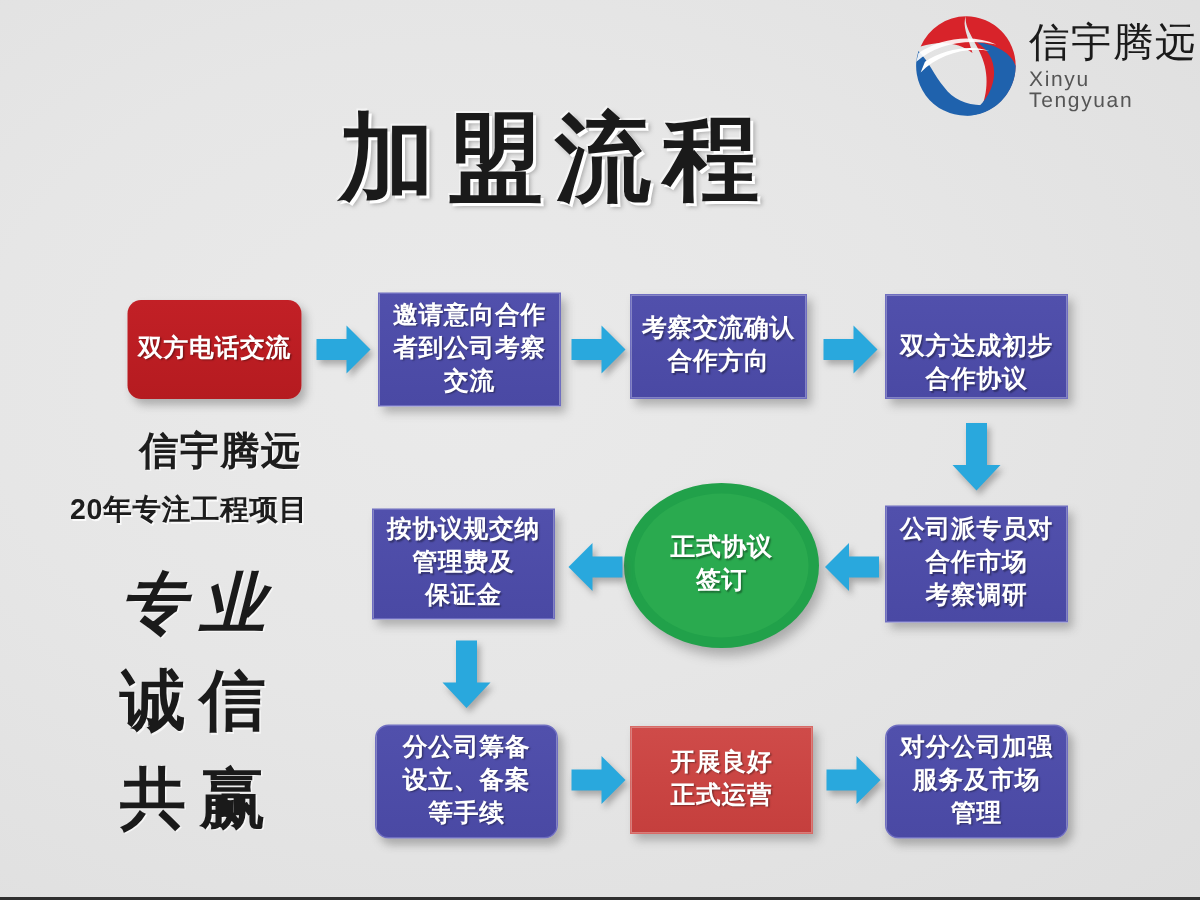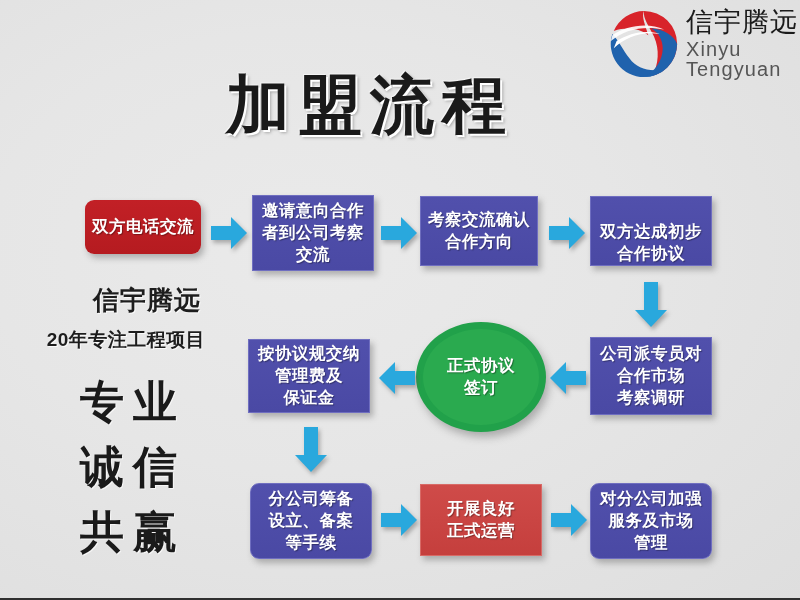--- a/index.html
+++ b/index.html
@@ -44,21 +44,21 @@
     justify-content: center;
     line-height: 1;
   }
   #logo-cn {
     font-size: 27px;
     color: #1b1b1b;
     letter-spacing: 1px;
     font-weight: 400;
   }
   #logo-en {
-    font-size: 20px;
+    font-size: 14px;
     color: #555;
     letter-spacing: 1.1px;
     margin-top: 3px;
   }
 
   
   #title {
     position: absolute;
     left: 0;
     top: 62px;
@@ -104,21 +104,21 @@
     left: 36px;
     width: 185px;
     text-align: center;
     font-size: 44px;
     font-weight: bold;
     color: #1a1a1a;
     letter-spacing: 9px;
     text-indent: 9px;
     text-shadow: 1px 1px 0 #f6f6f6;
   }
-  #slogan-1 { top: 373px; }
+  #slogan-1 { top: 373px; font-style: italic; }
   #slogan-2 { top: 438px; }
   #slogan-3 { top: 503px; }
 
   
   .node {
     position: absolute;
     display: flex;
     align-items: center;
     justify-content: center;
     text-align: center;
@@ -185,21 +185,21 @@
   </div>
 
   <div id="title">加盟流程</div>
 
   <div id="brand-name">信宇腾远</div>
   <div id="brand-sub">20年专注工程项目</div>
   <div class="slogan" id="slogan-1">专业</div>
   <div class="slogan" id="slogan-2">诚信</div>
   <div class="slogan" id="slogan-3">共赢</div>
 
-  <div class="node node-red" style="left:85px;  top:200px; width:116px; height:54px;">
+  <div class="node node-red" style="left:85px;  top:200px; width:116px; height:66px;">
       <span>双方电话交流</span>
     </div>
   <div class="node node-purple" style="left:252px; top:195px; width:122px; height:76px;">
       <span>邀请意向合作<br>者到公司考察<br>交流</span>
     </div>
   <div class="node node-purple" style="left:420px; top:196px; width:118px; height:70px;">
       <span>考察交流确认<br>合作方向</span>
     </div>
   <div class="node node-purple" style="left:590px; top:196px; width:122px; height:70px;align-items:flex-end;">
       <span>双方达成初步<br>合作协议</span>

